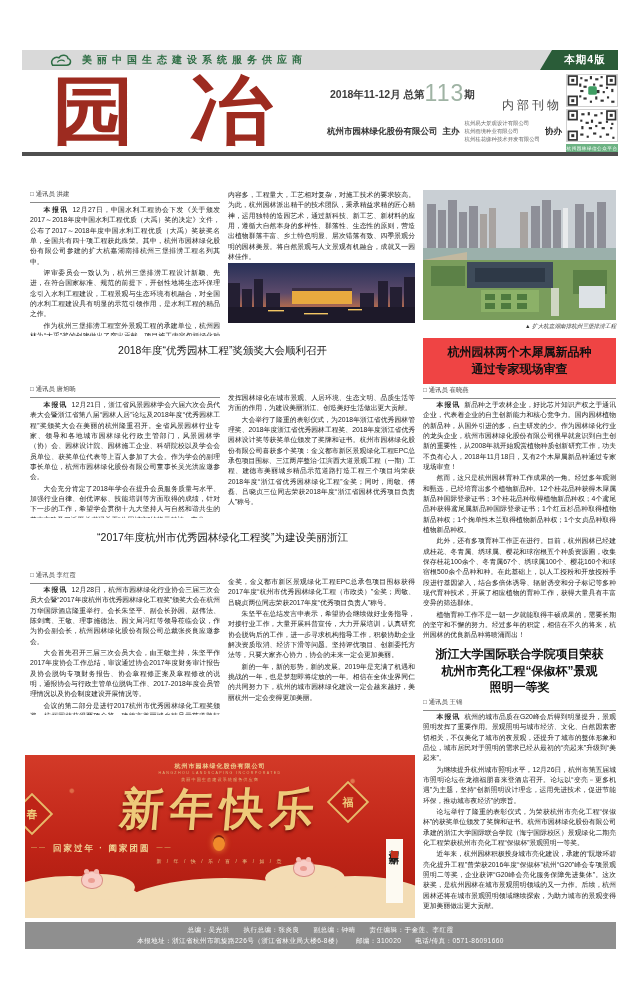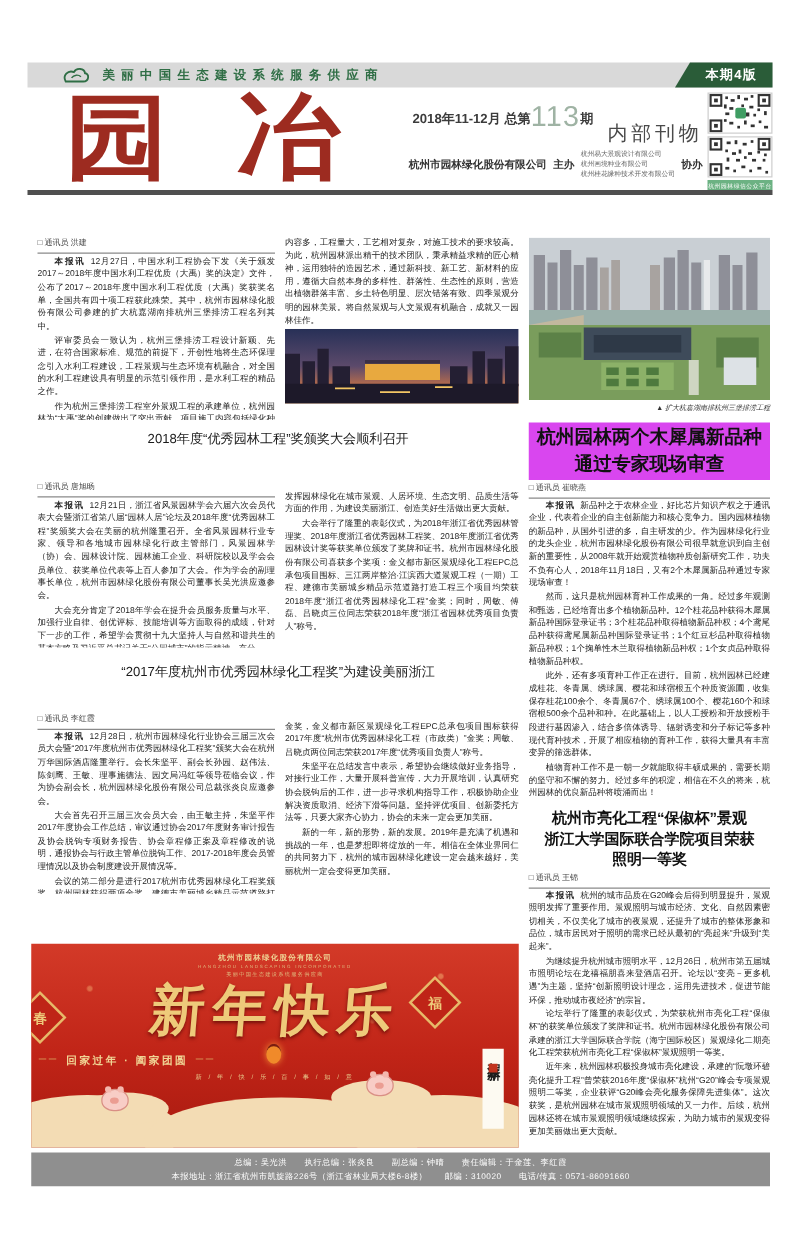--- a/index.html
+++ b/index.html
@@ -14,21 +14,21 @@
   .badge{position:absolute;right:0;top:0;height:20px;width:66px;background:#2a5c38;color:#fff;
          font-size:10.5px;font-weight:bold;display:flex;align-items:center;justify-content:center;letter-spacing:1px;}
   .badge::before{content:"";position:absolute;left:-12px;top:0;border-top:20px solid transparent;border-right:12px solid #2a5c38;}
 
   
   .m-title{left:52px;top:72px;font-family:"DejaVu Serif","Liberation Serif",serif;font-weight:bold;
            font-size:74px;line-height:76px;color:#9d2b20;letter-spacing:48px;white-space:nowrap;
            transform:scaleX(1.12);transform-origin:left top;}
   .m-date{left:330px;top:80px;width:232px;text-align:left;font-size:10.5px;font-weight:bold;color:#3c3c3c;white-space:nowrap;}
   .m-date .big{font-size:23px;font-weight:400;color:#9fb3a4;vertical-align:-3px;letter-spacing:1px;}
-  .m-pub{left:392px;top:97px;width:170px;text-align:right;font-size:16px;color:#4a4a4a;letter-spacing:3px;}
+  .m-pub{left:392px;top:97px;width:170px;text-align:right;font-size:12px;color:#4a4a4a;letter-spacing:3px;}
   .m-org{left:322px;top:120px;width:240px;display:flex;align-items:center;justify-content:flex-end;gap:5px;}
   .m-org .org{font-size:8.5px;font-weight:bold;color:#333;white-space:nowrap;}
   .m-org .role{font-size:8.5px;font-weight:bold;color:#333;}
   .m-org .coorg{display:flex;flex-direction:column;gap:1px;}
   .m-org .coorg span{font-size:5.4px;color:#666;white-space:nowrap;}
   .m-qr{left:566px;top:74px;width:52px;display:flex;flex-direction:column;gap:2px;}
   .m-qr svg{width:52px;height:33px;background:#fff;border:1px solid #cfcfcf;box-sizing:border-box;}
   .m-qr .qr-label{background:#6cb283;color:#fff;font-size:4.6px;text-align:center;padding:1.5px 0;letter-spacing:.5px;}
   .rule{left:22px;top:152px;width:596px;height:4px;background:#4f4f4f;}
 
@@ -36,22 +36,22 @@
   .hl-1{left:22px;top:159px;width:596px;text-align:center;font-size:20px;font-weight:bold;color:#101010;letter-spacing:.5px;}
   .kicker{width:385px;left:30px;text-align:center;font-weight:normal;color:#1a1a1a;font-size:10.5px;}
   .hl-2{width:385px;left:30px;text-align:center;font-weight:bold;color:#101010;}
   .byline{font-size:6.4px;color:#444;border-bottom:1px solid #8a8a8a;padding-bottom:3px;}
   .body-col{font-size:6.8px;line-height:1.52;text-align:justify;color:#222;overflow:hidden;}
   .para{margin:0 0 1px 0;text-indent:2em;}
   .para.cont{text-indent:0;}
   .lead{letter-spacing:1px;margin-right:4px;}
   .caption{font-size:5.6px;color:#333;text-align:right;font-style:italic;}
 
-  .graybox{left:423px;top:338px;width:193px;height:46px;background:#d946ef;display:flex;flex-direction:column;
-           justify-content:center;text-align:center;font-weight:bold;font-size:15px;line-height:1.45;color:#111;}
+  .graybox{left:423px;top:338px;width:193px;height:46px;background:#ef4444;display:flex;flex-direction:column;
+           justify-content:center;text-align:center;font-weight:bold;font-size:12px;line-height:1.45;color:#111;}
   .hl-r2{left:423px;top:646px;width:193px;text-align:center;font-weight:bold;font-size:12px;line-height:1.38;color:#111;}
 
   .photo{overflow:hidden;}
   .photo svg{display:block;width:100%;height:100%;}
 
   
   .poster{left:25px;top:755px;width:390px;height:163px;overflow:hidden;
     background:
       radial-gradient(circle at 12% 22%, rgba(255,215,140,.35) 0 1.5px, transparent 3px),
       radial-gradient(circle at 84% 16%, rgba(255,215,140,.4) 0 1.5px, transparent 3px),
@@ -304,22 +304,22 @@
     <p class="para">大会首先召开三届三次会员大会，由王敏主持，朱坚平作2017年度协会工作总结，审议通过协会2017年度财务审计报告及协会脱钩专项财务报告、协会章程修正案及章程修改的说明，通报协会与行政主管单位脱钩工作、2017-2018年度会员管理情况以及协会制度建设开展情况等。</p>
     <p class="para">会议的第二部分是进行2017杭州市优秀园林绿化工程奖颁奖，杭州园林获得两项金奖，建德市美丽城乡精品示范道路打造工程获得2017年度“杭州市优秀园林绿化工程（道路类）”</p>
   </div>
   <div class="abs body-col" style="left:228px;top:577px;width:187px;height:132px;">
     <p class="para cont">金奖，金义都市新区景观绿化工程EPC总承包项目围标获得2017年度“杭州市优秀园林绿化工程（市政类）”金奖；周敏、吕晓贞两位同志荣获2017年度“优秀项目负责人”称号。</p>
     <p class="para">朱坚平在总结发言中表示，希望协会继续做好业务指导，对接行业工作，大量开展科普宣传，大力开展培训，认真研究协会脱钩后的工作，进一步寻求机构指导工作，积极协助企业解决资质取消、经济下滑等问题。坚持评优项目、创新委托方法等，只要大家齐心协力，协会的未来一定会更加美丽。</p>
     <p class="para">新的一年，新的形势，新的发展。2019年是充满了机遇和挑战的一年，也是梦想即将绽放的一年。相信在全体业界同仁的共同努力下，杭州的城市园林绿化建设一定会越来越好，美丽杭州一定会变得更加美丽。</p>
   </div>
 
   <div class="abs hl-r2">
+    <div>浙江大学国际联合学院项目荣获</div>
     <div>杭州市亮化工程“保俶杯”景观</div>
-    <div>浙江大学国际联合学院项目荣获</div>
     <div>照明一等奖</div>
   </div>
   <div class="abs byline" style="left:423px;top:698px;width:193px;">□ 通讯员 王锦</div>
   <div class="abs body-col" style="left:423px;top:712px;width:193px;height:204px;">
     <p class="para"><b class="lead">本报讯</b><span>杭州的城市品质在G20峰会后得到明显提升，景观照明发挥了重要作用。景观照明与城市经济、文化、自然因素密切相关，不仅美化了城市的夜景观，还提升了城市的整体形象和品位，城市居民对于照明的需求已经从最初的“亮起来”升级到“美起来”。</span></p>
     <p class="para">为继续提升杭州城市照明水平，12月26日，杭州市第五届城市照明论坛在龙禧福朋喜来登酒店召开。论坛以“变亮－更多机遇”为主题，坚持“创新照明设计理念，运用先进技术，促进节能环保，推动城市夜经济”的宗旨。</p>
     <p class="para">论坛举行了隆重的表彰仪式，为荣获杭州市亮化工程“保俶杯”的获奖单位颁发了奖牌和证书。杭州市园林绿化股份有限公司承建的浙江大学国际联合学院（海宁国际校区）景观绿化二期亮化工程荣获杭州市亮化工程“保俶杯”景观照明一等奖。</p>
     <p class="para">近年来，杭州园林积极投身城市亮化建设，承建的“阮墩环碧亮化提升工程”曾荣获2016年度“保俶杯”杭州“G20”峰会专项景观照明二等奖，企业获评“G20峰会亮化服务保障先进集体”。这次获奖，是杭州园林在城市景观照明领域的又一力作。后续，杭州园林还将在城市景观照明领域继续探索，为助力城市的景观变得更加美丽做出更大贡献。</p>
   </div>
 

